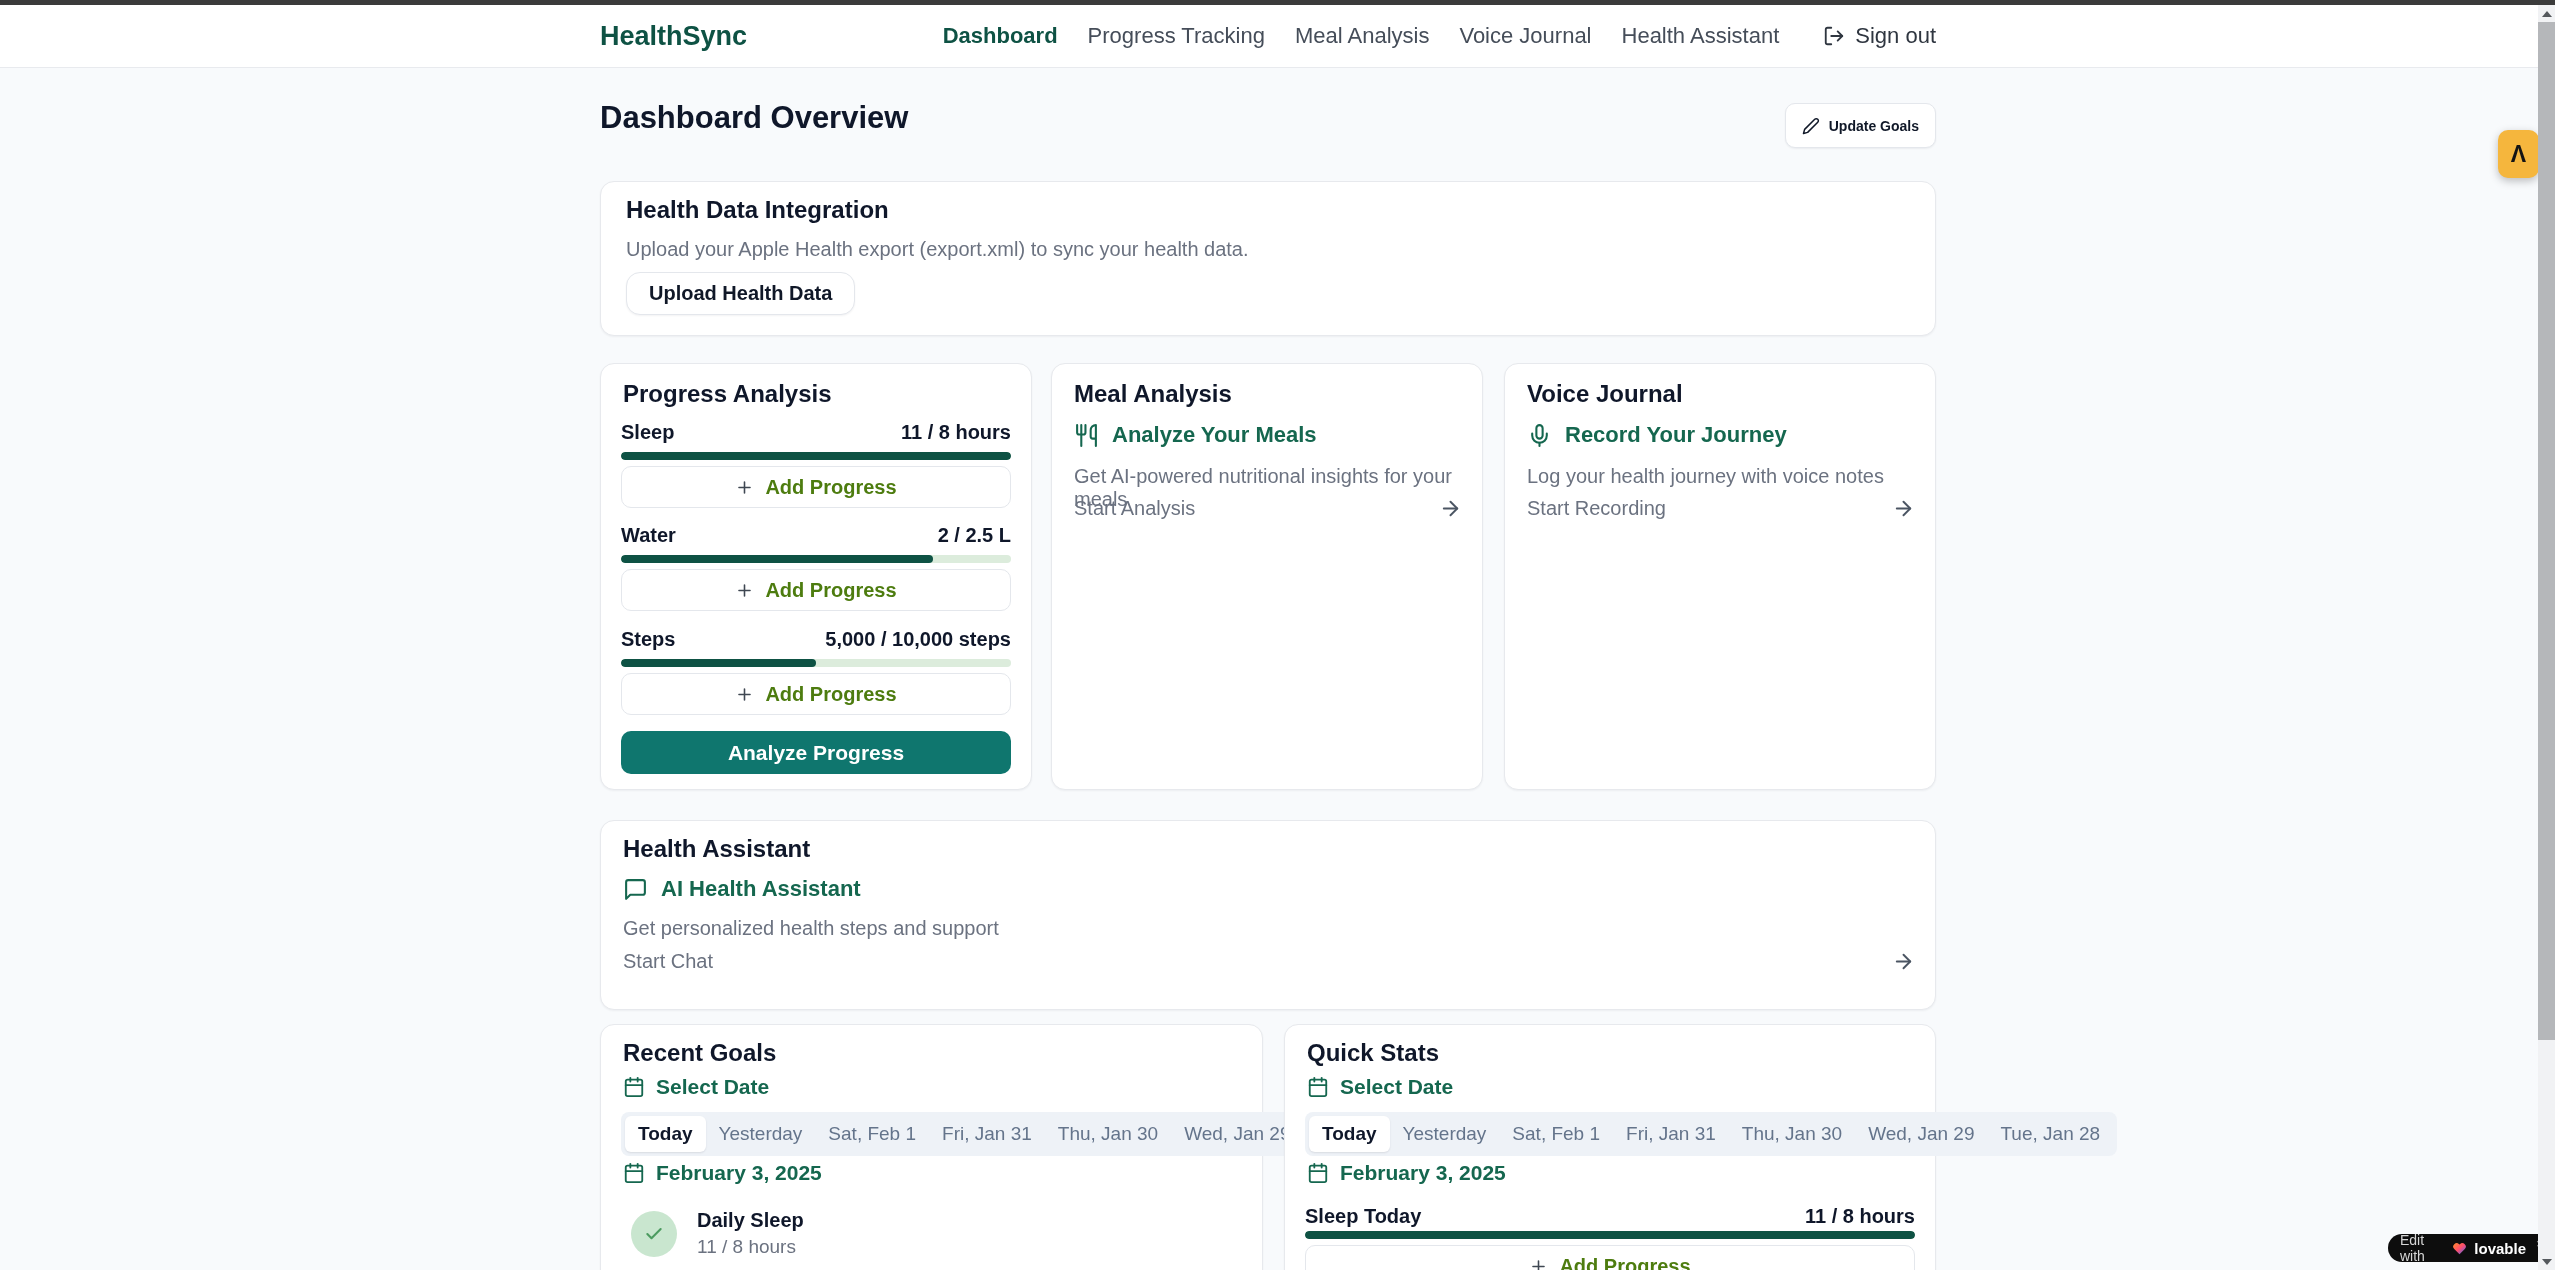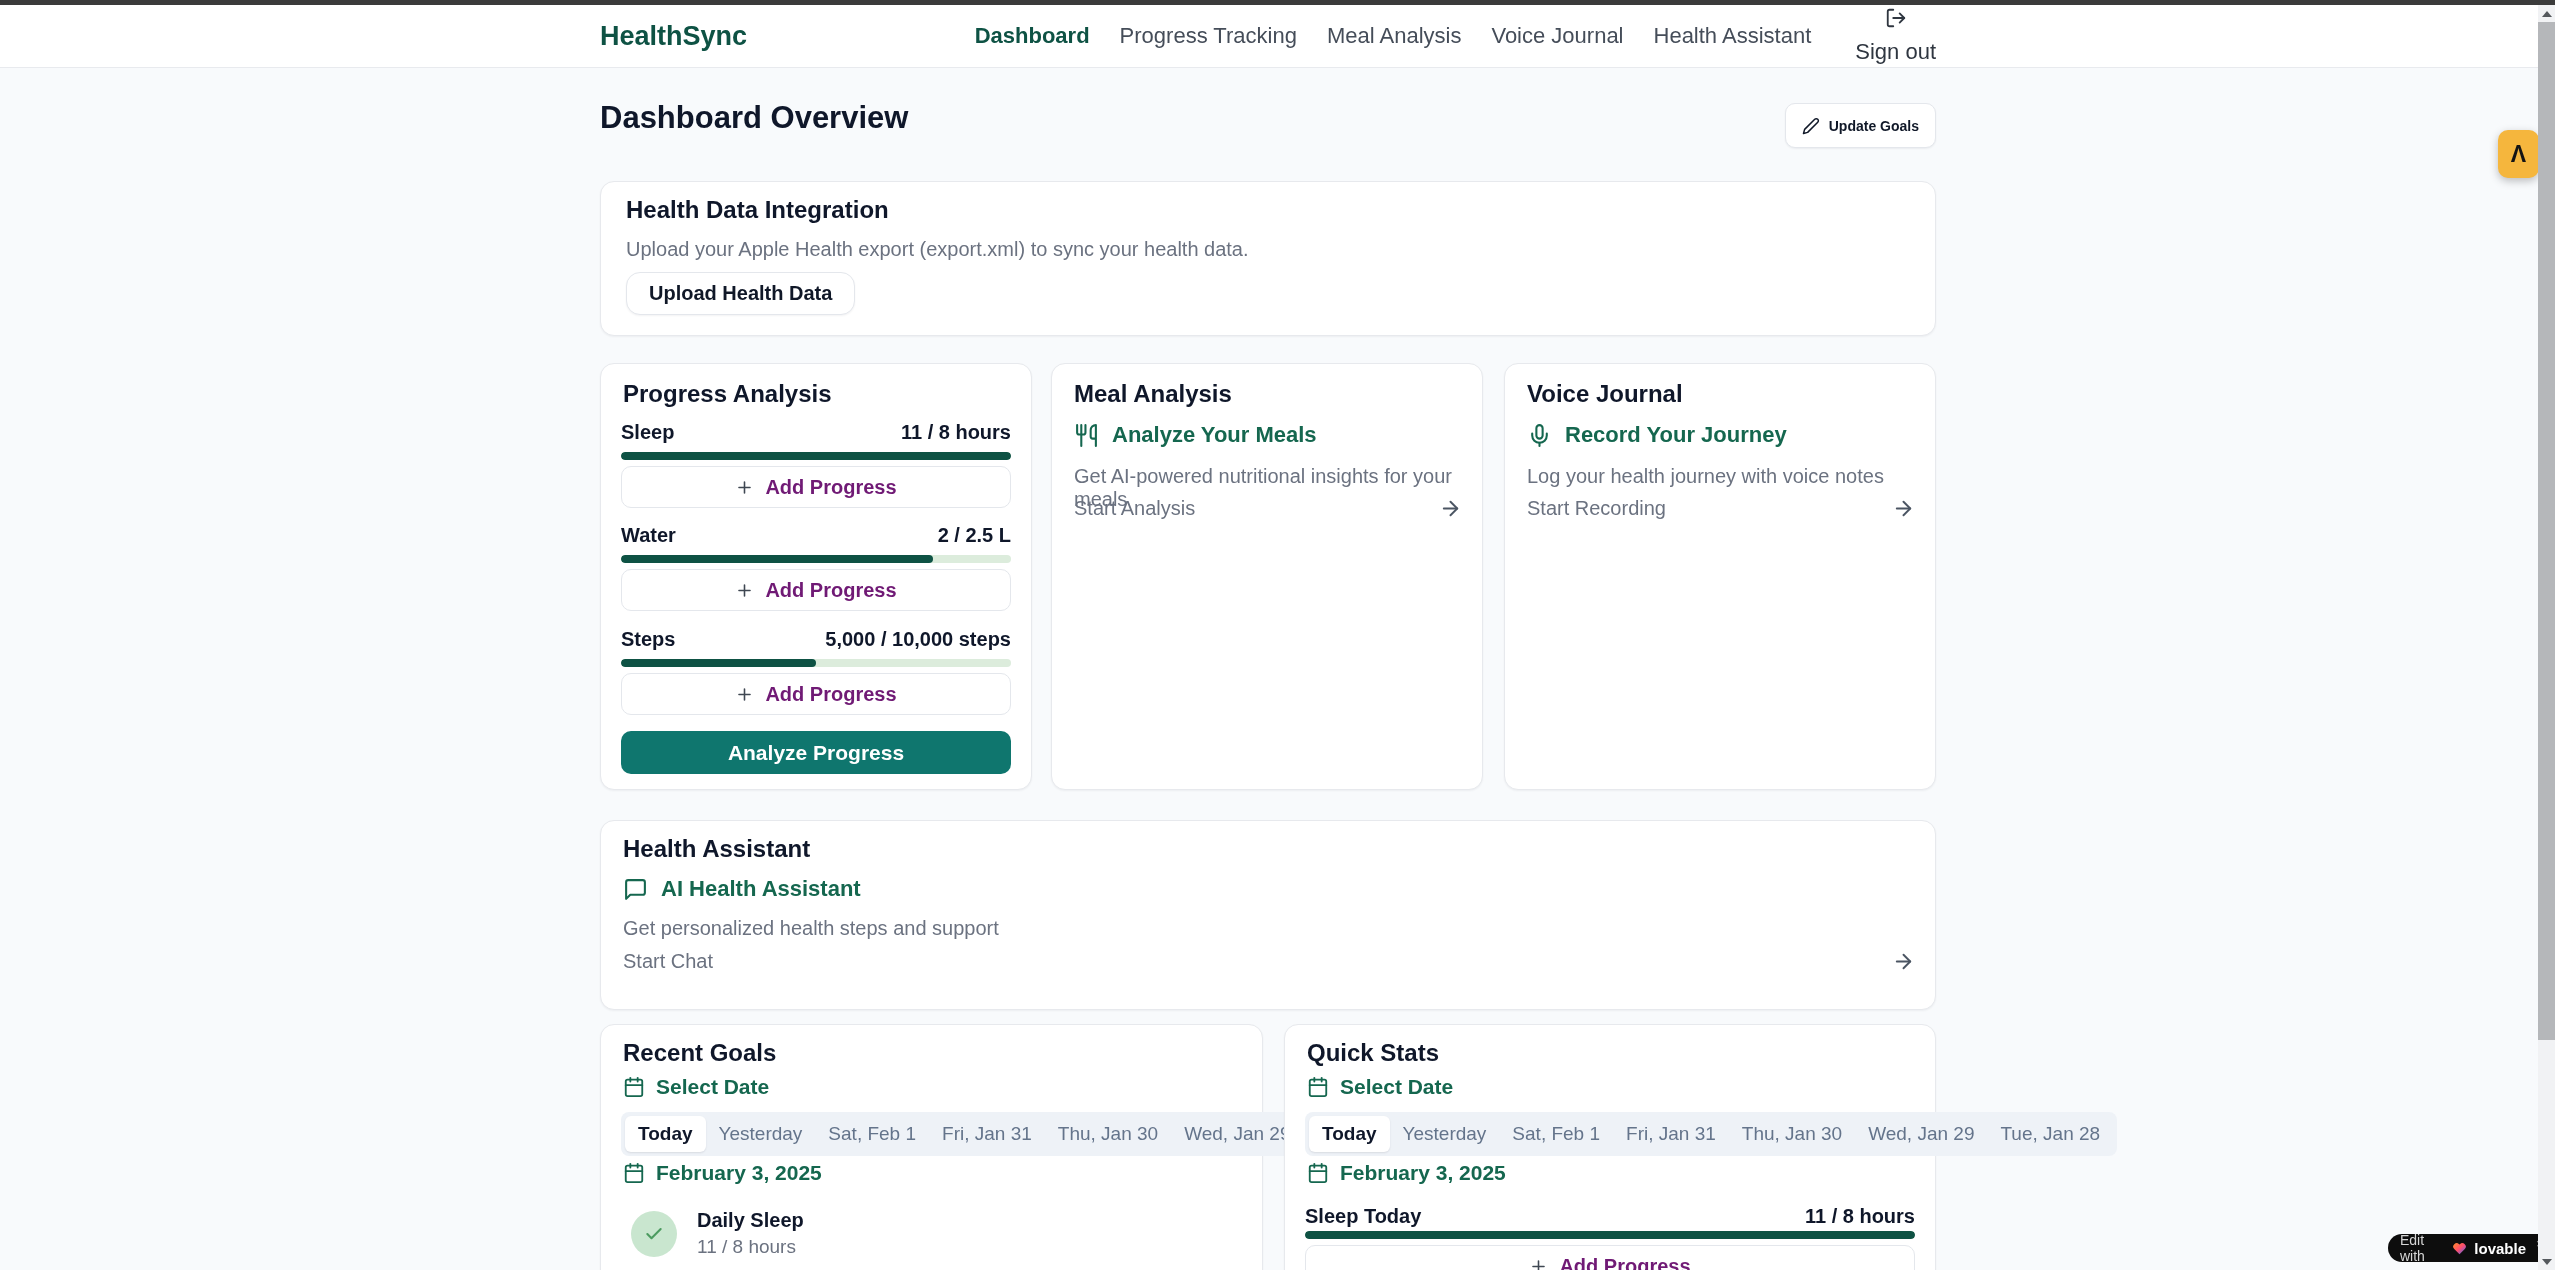--- a/index.html
+++ b/index.html
@@ -10,21 +10,21 @@
 
   
   .topstrip{left:0;top:0;width:2555px;height:5px;background:#3b3b3b;}
 
   
   .header{left:0;top:5px;width:2555px;height:63px;background:#ffffff;border-bottom:1px solid #e8eaee;box-sizing:border-box;}
   .logo{left:600px;top:5px;height:62px;display:flex;align-items:center;font-size:27px;font-weight:700;color:#0e5244;}
   .nav{right:619px;top:5px;height:62px;display:flex;align-items:center;gap:30px;}
   .nav-item{font-size:22px;font-weight:500;color:#454d59;cursor:pointer;white-space:nowrap;}
   .nav-item.active{color:#0e5244;font-weight:600;}
-  .signout{display:flex;align-items:center;gap:10px;margin-left:14px;font-size:22px;font-weight:500;color:#2f3640;cursor:pointer;flex-direction:column;}
+  .signout{display:flex;align-items:center;gap:10px;margin-left:14px;font-size:22px;font-weight:500;color:#2f3640;cursor:pointer;}
   .signout svg{width:22px;height:22px;color:#2f3640;}
 
   
   .page-title{left:600px;top:100px;font-size:31px;font-weight:700;color:#0f172a;}
   .update-btn{right:619px;top:103px;height:43px;display:flex;align-items:center;gap:9px;padding:0 16px;
               background:#fff;border:1px solid #e4e7ec;border-radius:10px;box-shadow:0 1px 2px rgba(16,24,40,.06);
               font-size:14px;font-weight:600;color:#101828;cursor:pointer;}
   .update-btn svg{width:18px;height:18px;color:#101828;}
 
   
@@ -44,21 +44,21 @@
   .ha{left:600px;top:820px;width:1336px;height:190px;}
   .rg{left:600px;top:1024px;width:663px;height:320px;}
   .qs{left:1284px;top:1024px;width:652px;height:320px;}
 
   
   .m-row{position:absolute;left:20px;right:20px;display:flex;justify-content:space-between;align-items:baseline;
          font-size:20px;font-weight:600;color:#0f172a;}
   .bar{position:absolute;left:20px;right:20px;height:8px;border-radius:999px;background:#dcecdc;overflow:hidden;}
   .bar-fill{height:100%;background:#0e5244;border-radius:999px;}
   .add-btn{position:absolute;left:20px;right:20px;height:40px;display:flex;align-items:center;justify-content:center;gap:11px;
-           background:#fff;border:1px solid #e4e7ec;border-radius:10px;font-size:20px;font-weight:600;color:#701a75;cursor:pointer;}
+           background:#fff;border:1px solid #e4e7ec;border-radius:10px;font-size:20px;font-weight:600;color:#4d7c0f;cursor:pointer;}
   .add-btn svg{width:19px;height:19px;color:#3f4752;}
   .analyze-btn{position:absolute;left:20px;right:20px;top:367px;height:43px;display:flex;align-items:center;justify-content:center;
            background:#0f766e;border:none;border-radius:10px;font-size:21px;font-weight:600;color:#ffffff;cursor:pointer;}
 
   .r1{top:57px;} .b1{top:88px;} .a1{top:102px;}
   .r2{top:160px;} .b2{top:191px;} .a2{top:205px;}
   .r3{top:264px;} .b3{top:295px;} .a3{top:309px;}
 
   
   .f-link{position:absolute;left:22px;display:flex;align-items:center;gap:13px;font-size:22px;font-weight:600;color:#15674f;cursor:pointer;}

